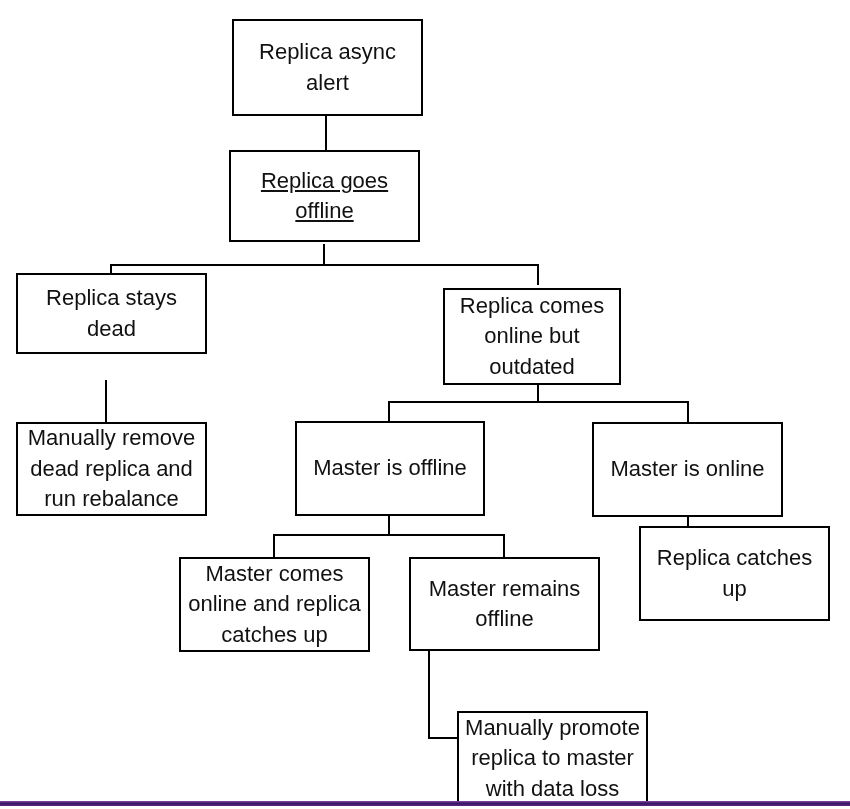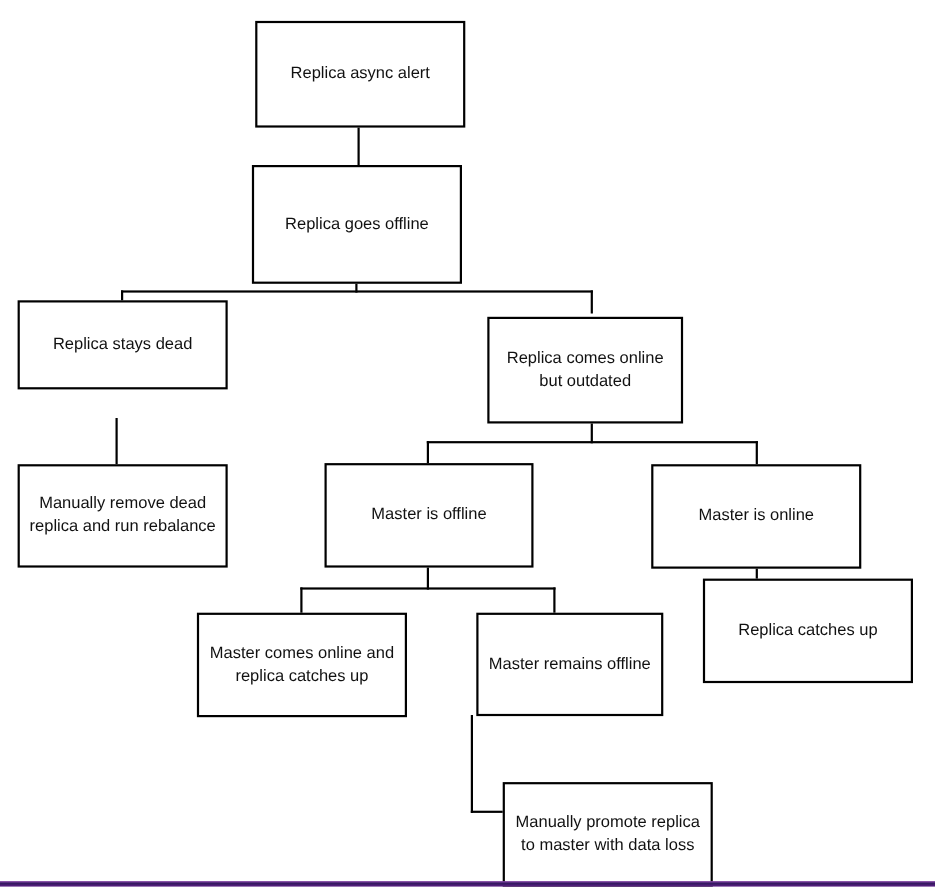--- a/index.html
+++ b/index.html
@@ -16,21 +16,21 @@
     overflow: hidden;
   }
   .node {
     position: absolute;
     background: #ffffff;
     border: 2px solid #000000;
     display: flex;
     align-items: center;
     justify-content: center;
     text-align: center;
-    font-size: 15px;
+    font-size: 22px;
     line-height: 1.38;
     color: #111111;
     padding: 4px 6px;
     z-index: 2;
   }
   .edge {
     position: absolute;
     background: #000000;
     z-index: 1;
   }
@@ -41,28 +41,28 @@
     left: 0;
     top: 801px;
     width: 850px;
     height: 5px;
     background: linear-gradient(180deg, #8a4bab 0%, #33175f 45%, #5f2388 100%);
     z-index: 3;
   }
 
   
   #n0  { left: 232px; top: 19px;  width: 191px; height: 97px; }
-  #n1  { left: 229px; top: 150px; width: 191px; height: 108px; }
+  #n1  { left: 229px; top: 150px; width: 191px; height: 92px; text-decoration: underline; }
   #n2  { left: 16px;  top: 273px; width: 191px; height: 81px; }
   #n3  { left: 16px;  top: 422px; width: 191px; height: 94px; }
   #n4  { left: 443px; top: 288px; width: 178px; height: 97px; }
   #n5  { left: 295px; top: 421px; width: 190px; height: 95px; }
   #n6  { left: 592px; top: 422px; width: 191px; height: 95px; }
   #n7  { left: 179px; top: 557px; width: 191px; height: 95px; }
-  #n8  { left: 409px; top: 557px; width: 170px; height: 94px; margin-left: 24px; }
+  #n8  { left: 409px; top: 557px; width: 191px; height: 94px; }
   #n9  { left: 639px; top: 526px; width: 191px; height: 95px; }
   #n10 { left: 457px; top: 691px; width: 191px; height: 95px; margin-top: 20px; }
 
   
   #e0  { left: 325px; top: 115px; height: 36px; }
   #e1  { left: 323px; top: 244px; height: 22px; }
   #e2  { left: 110px; top: 264px; width: 429px; }
   #e3  { left: 110px; top: 264px; height: 23px; }
   #e4  { left: 537px; top: 264px; height: 21px; }
   #e5  { left: 105px; top: 380px; height: 43px; }

